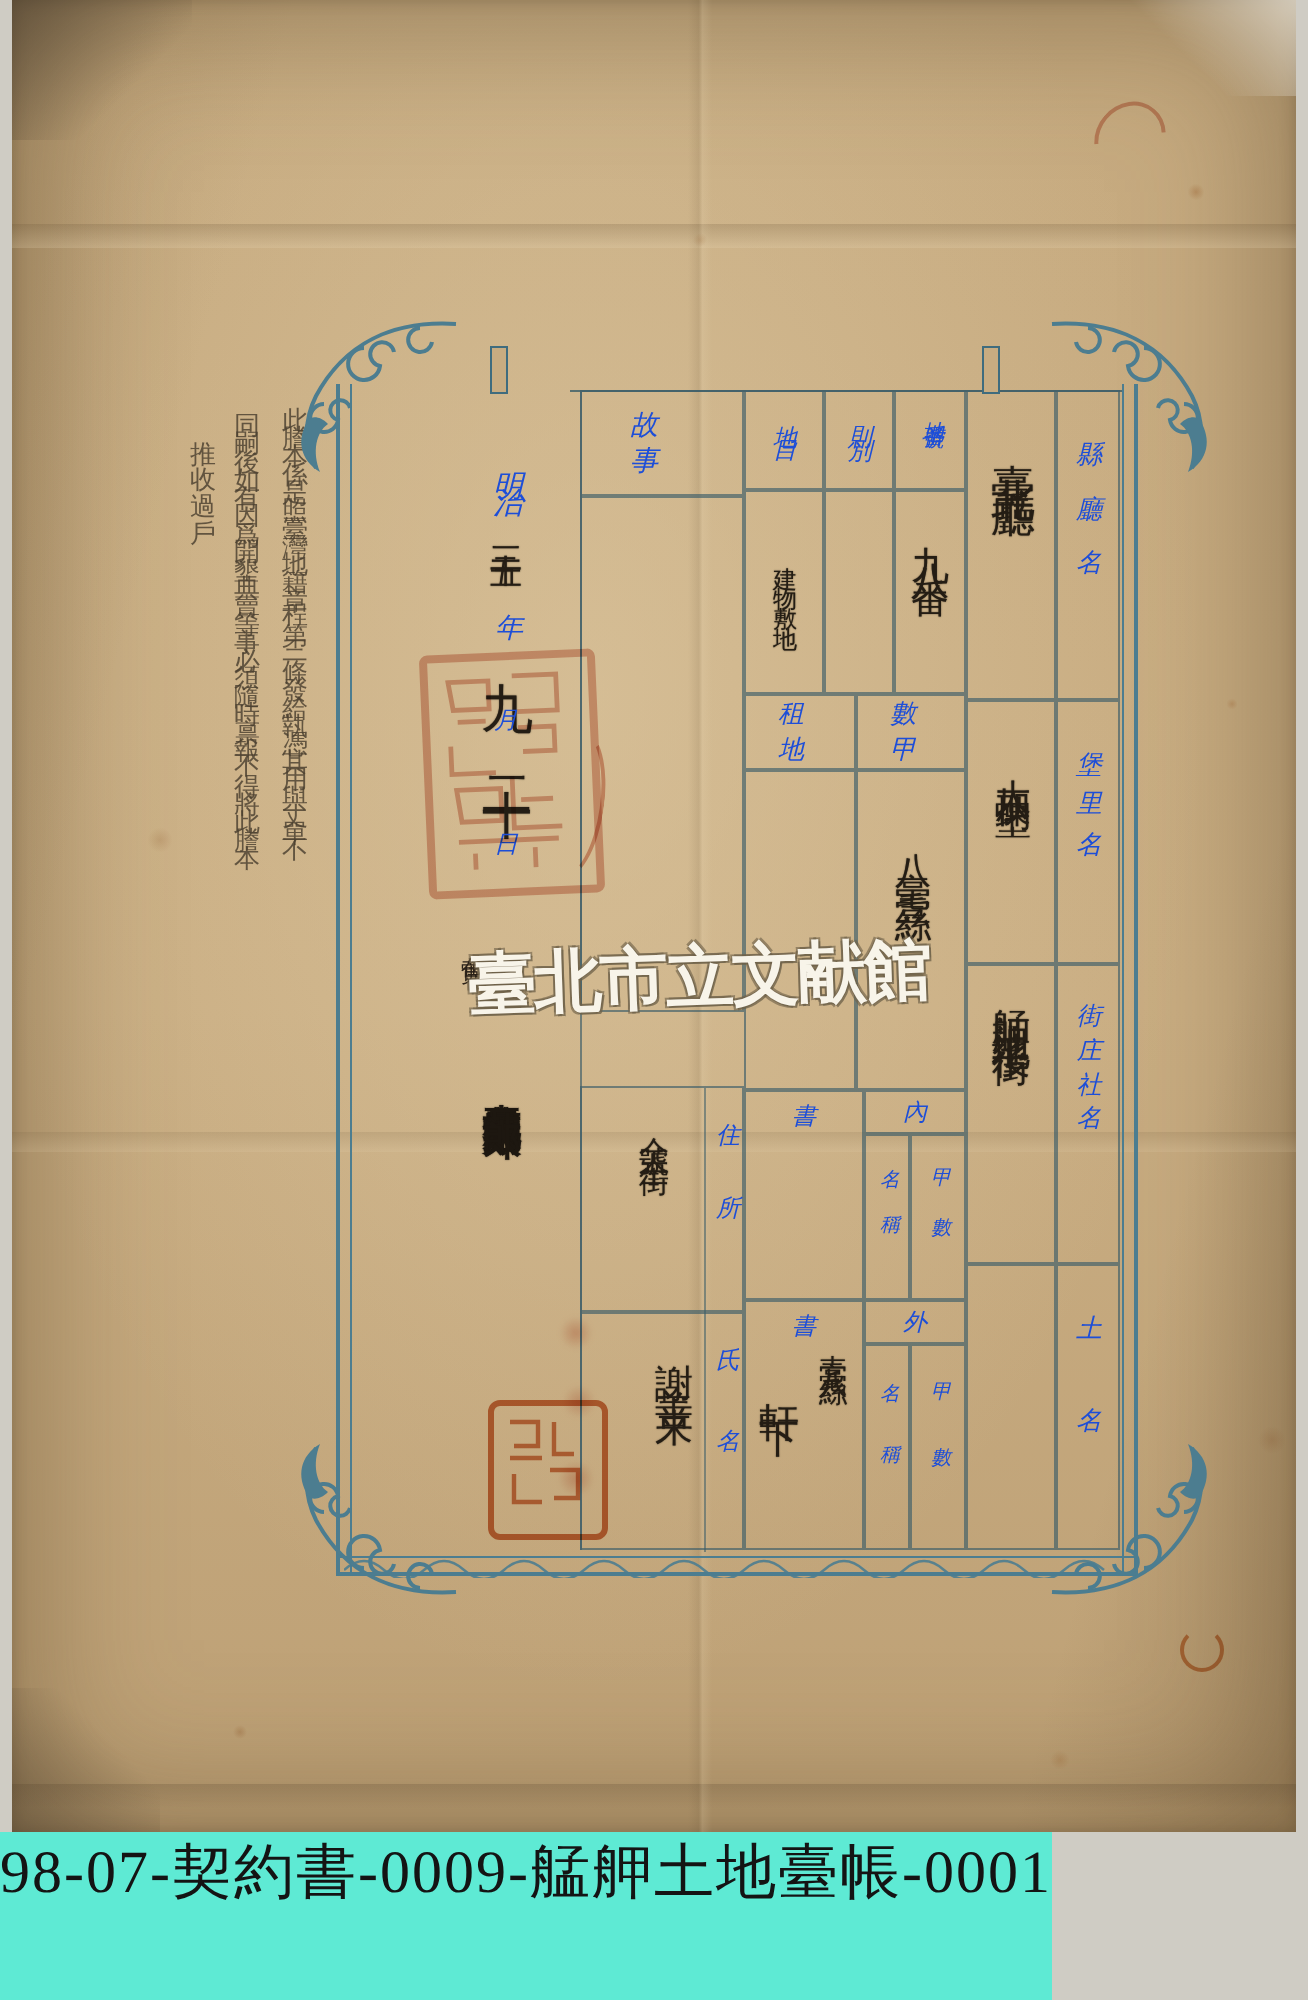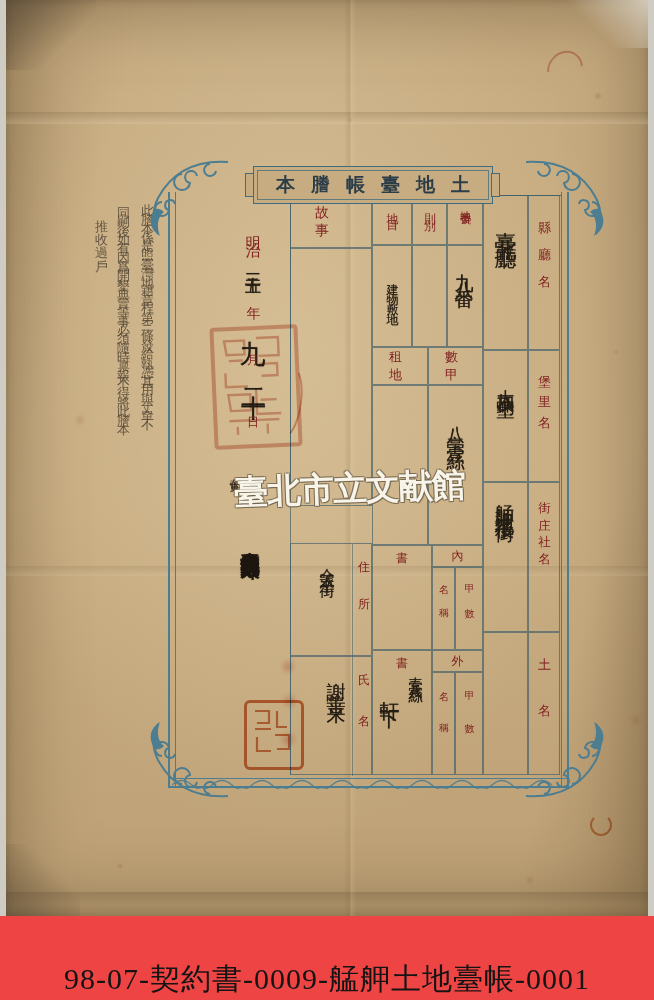--- a/index.html
+++ b/index.html
@@ -6,32 +6,32 @@
   .stage{position:relative;width:654px;height:1000px;overflow:hidden;background:#cfccc4;font-family:"Liberation Serif",serif;}
   .paper{position:absolute;left:6px;top:0;width:642px;height:916px;
     background:
       radial-gradient(ellipse at 45% 38%, rgba(226,206,168,.5), rgba(226,206,168,0) 62%),
       linear-gradient(105deg, rgba(140,115,80,.26), rgba(140,115,80,0) 16%, rgba(140,115,80,0) 84%, rgba(120,95,62,.32)),
       linear-gradient(#c6aa7f, #c9ad82 55%, #bda075);
     box-shadow: inset 0 0 70px 12px rgba(92,70,42,.45), inset 0 0 8px rgba(60,45,25,.3);}
   .abs{position:absolute;}
   .v{writing-mode:vertical-rl;text-orientation:upright;}
   .cell{position:absolute;border:1px solid rgba(58,92,104,.65);box-sizing:border-box;display:flex;justify-content:center;align-items:flex-start;}
-  .lbl{font-family:"Liberation Serif",serif;color:#7f1d1d;}
+  .lbl{font-family:"Liberation Serif",serif;color:#1d4ed8;font-style:italic;}
   .hand{font-family:"DejaVu Serif",serif;color:#241d14;text-shadow:0 0 .7px rgba(37,30,21,.85);}
   .hrtl{display:flex;justify-content:center;align-items:center;}
   .frame{position:absolute;border:0 solid #4c7d90;box-sizing:border-box;}
   .seal{position:absolute;mix-blend-mode:multiply;}
   .marginline{position:absolute;color:rgba(74,64,48,.82);font-family:"Liberation Serif",serif;}
   .watermark{position:absolute;font-family:"DejaVu Serif",serif;font-weight:bold;
     color:rgba(255,252,242,.95);
     text-shadow:0 0 1px #6e6149, 1px 1px 0 rgba(110,97,73,.75), -1px -1px 0 rgba(110,97,73,.6), 1px -1px 0 rgba(110,97,73,.6), -1px 1px 0 rgba(110,97,73,.6);
     z-index:8;}
-  .caption{position:absolute;left:0;top:916px;width:654px;height:84px;background:#ef4444;
-    display:flex;align-items:flex-end;justify-content:center;}
+  .caption{position:absolute;left:0;top:916px;width:526px;height:84px;background:#5eead4;
+    display:flex;align-items:flex-start;justify-content:center;}
   .caption span{font-family:"Liberation Serif",serif;font-size:30px;color:#141414;letter-spacing:1px;}
   svg{display:block;}
 </style>
 </head>
 <body>
 
 <div class="stage">
   <div class="paper">
 
     <div class="abs" style="left:0;top:0;width:90px;height:70px;background:linear-gradient(135deg, rgba(62,52,40,.55), rgba(62,52,40,0) 65%);"></div>
@@ -93,26 +93,20 @@
   <svg class="abs" style="left:524px;top:722px;transform:scale(-1,-1);" width="82" height="82" viewBox="0 0 82 82">
     <g fill="none" stroke="#4c7d90" stroke-width="2">
       <path d="M80,8 C48,6 24,18 10,44 C4,56 4,68 10,80"></path>
       <path d="M34,20 a8,8 0 1,0 8,9 a6,6 0 1,1 7,-7"></path>
       <path d="M14,48 a7,7 0 1,0 7,8 a5,5 0 1,1 6,-6"></path>
       <path d="M62,10 a6,6 0 1,0 6,7"></path>
     </g>
     <path d="M6,56 C0,66 2,76 12,82 C8,72 10,62 16,58 C12,54 8,54 6,56 Z" fill="#4c7d90"></path>
   </svg>
 
-  <div class="abs" style="left:253px;top:166px;width:240px;height:38px;background:#c8ac81;border:1.6px solid #3f6c7e;box-sizing:border-box;z-index:2;">
-    <div class="abs" style="left:3px;top:3px;right:3px;bottom:3px;border:1px solid rgba(63,108,126,.75);"></div>
-    <div class="abs" style="left:0;top:0;width:100%;height:100%;display:flex;align-items:center;justify-content:center;">
-      <span style="font-family:'Liberation Serif',serif;font-size:19px;font-weight:bold;color:#2b3d48;letter-spacing:16px;padding-left:16px;">本謄帳臺地土</span>
-    </div>
-  </div>
   <div class="abs" style="left:245px;top:173px;width:9px;height:24px;background:#c8ac81;border:1.4px solid #3f6c7e;box-sizing:border-box;z-index:2;"></div>
   <div class="abs" style="left:491px;top:173px;width:9px;height:24px;background:#c8ac81;border:1.4px solid #3f6c7e;box-sizing:border-box;z-index:2;"></div>
 
   <div class="cell" style="left:528px;top:195px;width:32px;height:155px;">
     <span class="v lbl" style="font-size:13px;letter-spacing:27px;padding-top:14px;">縣廳名</span>
     </div>
   <div class="cell" style="left:528px;top:350px;width:32px;height:132px;">
     <span class="v lbl" style="font-size:13px;letter-spacing:20px;padding-top:14px;">堡里名</span>
     </div>
   <div class="cell" style="left:528px;top:482px;width:32px;height:150px;">

